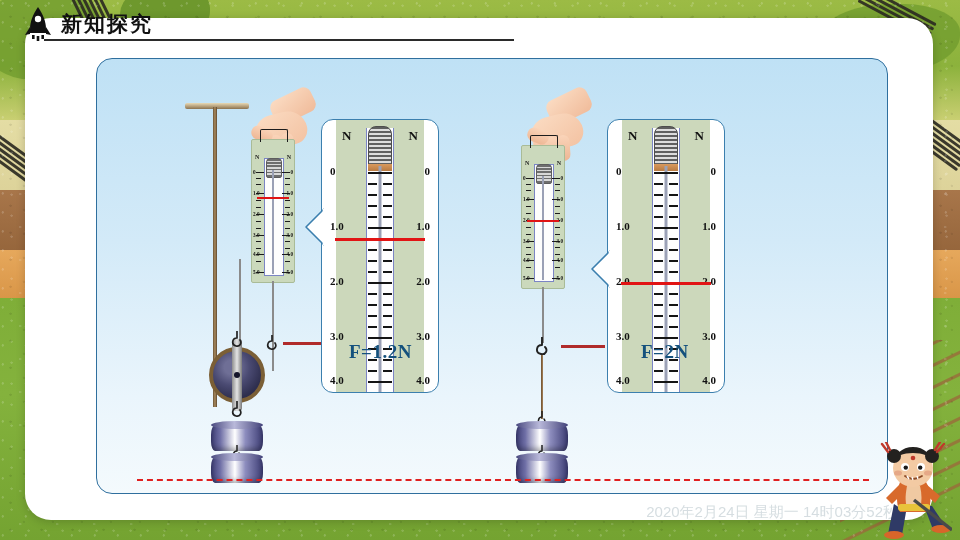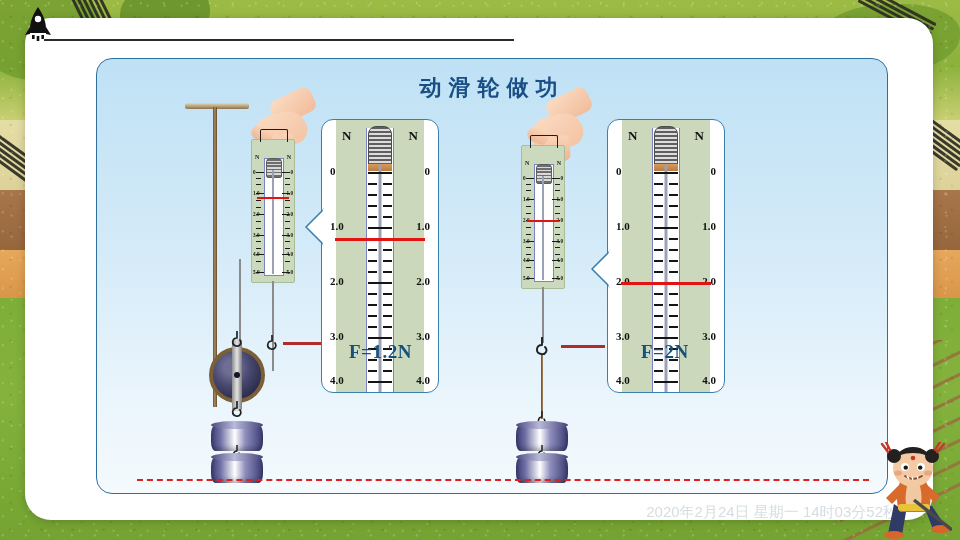--- a/index.html
+++ b/index.html
@@ -212,26 +212,26 @@
     <svg width="26" height="34" viewBox="0 0 26 34">
       <path d="M13 0 C18 7 21 15 21 22 L21 26 L5 26 L5 22 C5 15 8 7 13 0 Z" fill="#111"></path>
       <path d="M5 20 L0 28 L5 27 Z" fill="#111"></path>
       <path d="M21 20 L26 28 L21 27 Z" fill="#111"></path>
       <circle cx="13" cy="12" r="3.2" fill="#fff"></circle>
       <rect x="7" y="28" width="2.6" height="4" fill="#111"></rect>
       <rect x="11.7" y="29" width="2.6" height="5" fill="#111"></rect>
       <rect x="16.4" y="28" width="2.6" height="4" fill="#111"></rect>
     </svg>
   </span>
+  <span class="htitle" id="h-main">新知探究</span>
 </div>
 <div id="h-underline"></div>
 
 <div id="panel">
 
-  <div id="panel-title">动滑轮做功</div>
 
   <div class="stand-bar" style="left:88px;top:44px;width:64px;height:6px;"></div>
   <div class="stand-rod" style="left:116px;top:48px;height:300px;"></div>
 
   <div class="hand" style="left:148px;top:40px;">
     <div class="arm" style="left:26px;top:-6px;"></div>
     <div class="palm"></div>
     <div class="fing" style="left:12px;top:34px;transform:rotate(8deg);"></div>
     <div class="fing" style="left:24px;top:36px;transform:rotate(2deg);"></div>
     <div class="fing" style="left:36px;top:34px;transform:rotate(-4deg);"></div>

